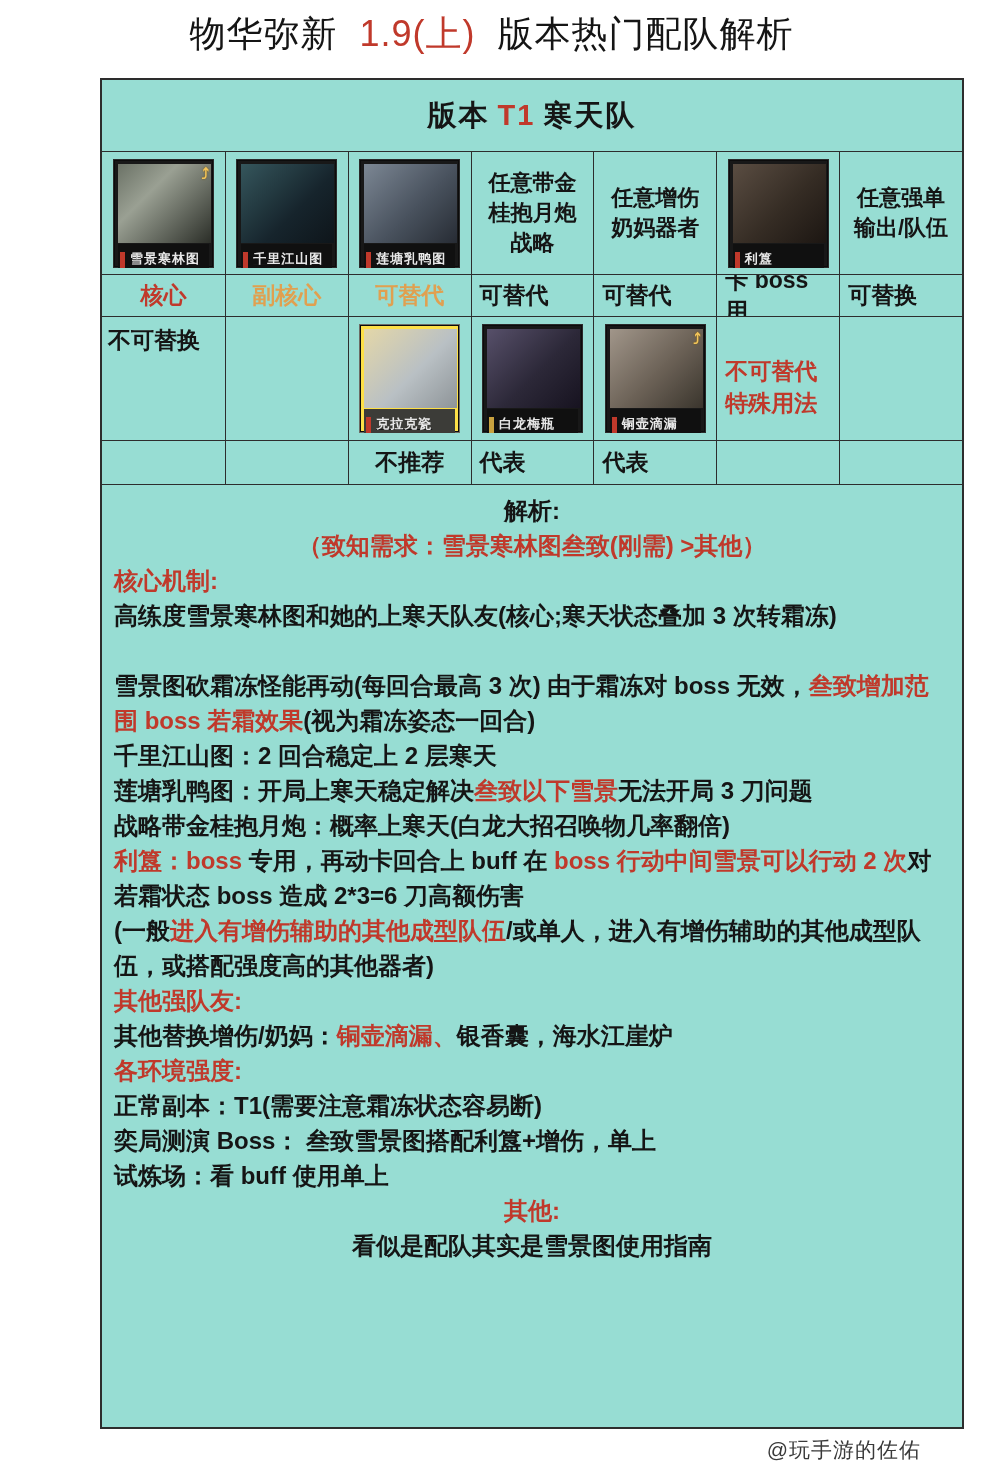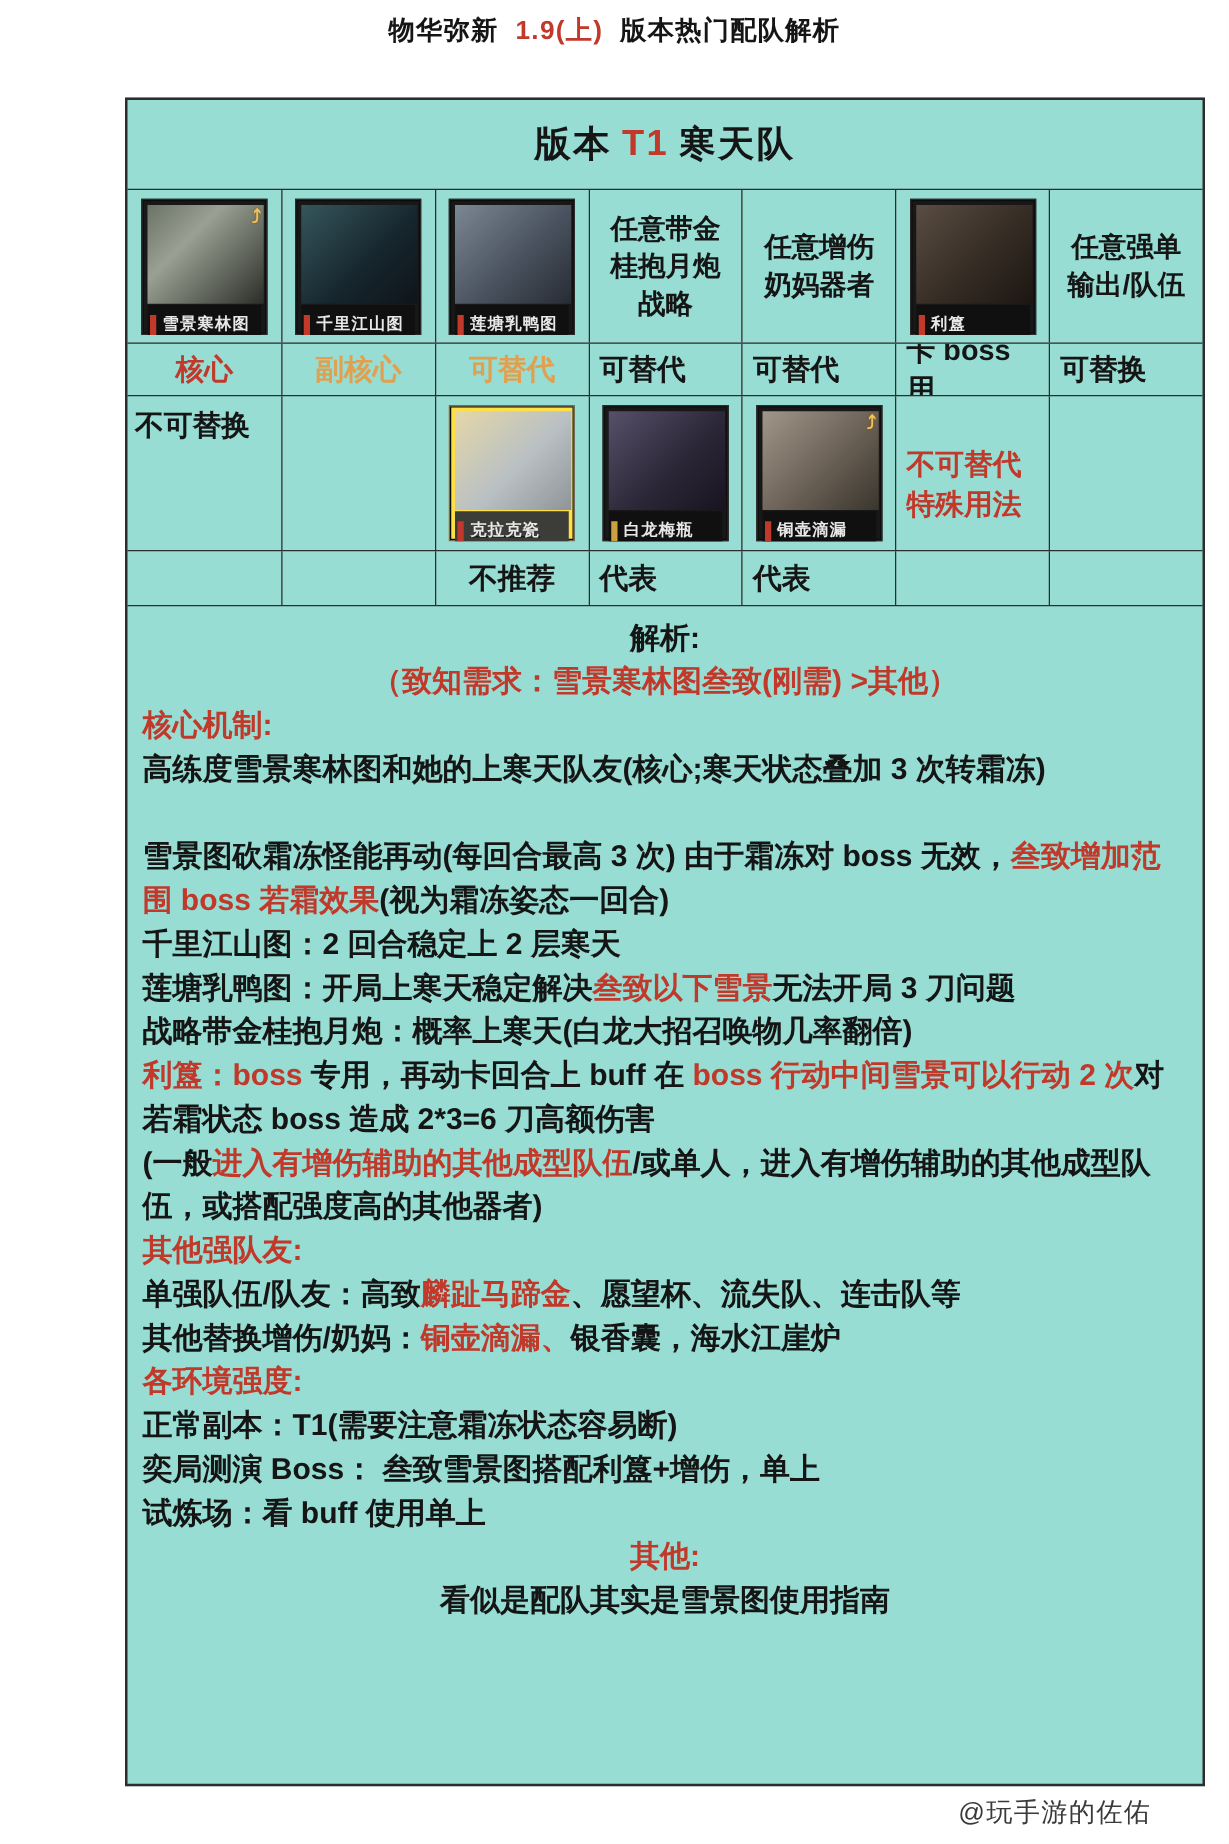--- a/index.html
+++ b/index.html
@@ -9,21 +9,21 @@
     --ink:#151515;
     --line:#2d2d2d;
   }
   *{box-sizing:border-box;margin:0;padding:0;}
   html,body{background:#ffffff;}
   body{font-family:"Liberation Sans",sans-serif;color:var(--ink);}
   .page{position:relative;width:983px;height:1475px;background:#fff;overflow:hidden;}
 
   
   .page-title{position:absolute;top:10px;left:0;width:100%;text-align:center;
-    font-size:21px;font-weight:700;letter-spacing:1px;}
+    font-size:36px;font-weight:400;letter-spacing:1px;}
   .page-title .ver{color:var(--red);}
 
   
   .team-table{position:absolute;left:100px;top:66px;width:864px;height:1351px;
     background:var(--teal);border:2px solid var(--line);margin-top:12px;}
   .t-header{height:71px;display:flex;align-items:center;justify-content:center;
     font-size:29px;font-weight:700;letter-spacing:2px;}
   .t-header .tier{color:var(--red);margin:0 8px;}
   .t-row{display:grid;grid-template-columns:repeat(7,1fr);border-top:1px solid var(--line);}
   .t-row>.cell{border-left:1px solid var(--line);overflow:hidden;}
@@ -208,21 +208,20 @@
           <div class="a-line"><span class="s-red">核心机制:</span></div>
           <div class="a-line"><span class="s-black">高练度雪景寒林图和她的上寒天队友(核心;寒天状态叠加 3 次转霜冻)</span></div>
           <div class="a-line blank"></div>
           <div class="a-line"><span class="s-black">雪景图砍霜冻怪能再动(每回合最高 3 次) 由于霜冻对 boss 无效，</span><span class="s-red">叁致增加范围 boss 若霜效果</span><span class="s-black">(视为霜冻姿态一回合)</span></div>
           <div class="a-line"><span class="s-black">千里江山图：2 回合稳定上 2 层寒天</span></div>
           <div class="a-line"><span class="s-black">莲塘乳鸭图：开局上寒天稳定解决</span><span class="s-red">叁致以下雪景</span><span class="s-black">无法开局 3 刀问题</span></div>
           <div class="a-line"><span class="s-black">战略带金桂抱月炮：概率上寒天(白龙大招召唤物几率翻倍)</span></div>
           <div class="a-line"><span class="s-red">利簋：boss</span><span class="s-black"> 专用，再动卡回合上 buff 在 </span><span class="s-red">boss 行动中间雪景可以行动 2 次</span><span class="s-black">对若霜状态 boss 造成 2*3=6 刀高额伤害</span></div>
           <div class="a-line"><span class="s-black">(一般</span><span class="s-red">进入有增伤辅助的其他成型队伍</span><span class="s-black">/或单人，进入有增伤辅助的其他成型队伍，或搭配强度高的其他器者)</span></div>
           <div class="a-line"><span class="s-red">其他强队友:</span></div>
-          <div class="a-line"><span class="s-black">单强队伍/队友：高致</span><span class="s-red">麟趾马蹄金</span><span class="s-black">、愿望杯、流失队、连击队等</span></div>
           <div class="a-line"><span class="s-black">其他替换增伤/奶妈：</span><span class="s-red">铜壶滴漏、</span><span class="s-black">银香囊，海水江崖炉</span></div>
           <div class="a-line"><span class="s-red">各环境强度:</span></div>
           <div class="a-line"><span class="s-black">正常副本：T1(需要注意霜冻状态容易断)</span></div>
           <div class="a-line"><span class="s-black">奕局测演 Boss：  叁致雪景图搭配利簋+增伤，单上</span></div>
           <div class="a-line"><span class="s-black">试炼场：看 buff 使用单上</span></div>
           <div class="a-line center"><span class="s-red">其他:</span></div>
           <div class="a-line center"><span class="s-black">看似是配队其实是雪景图使用指南</span></div>
         </div>
     </div>
 

